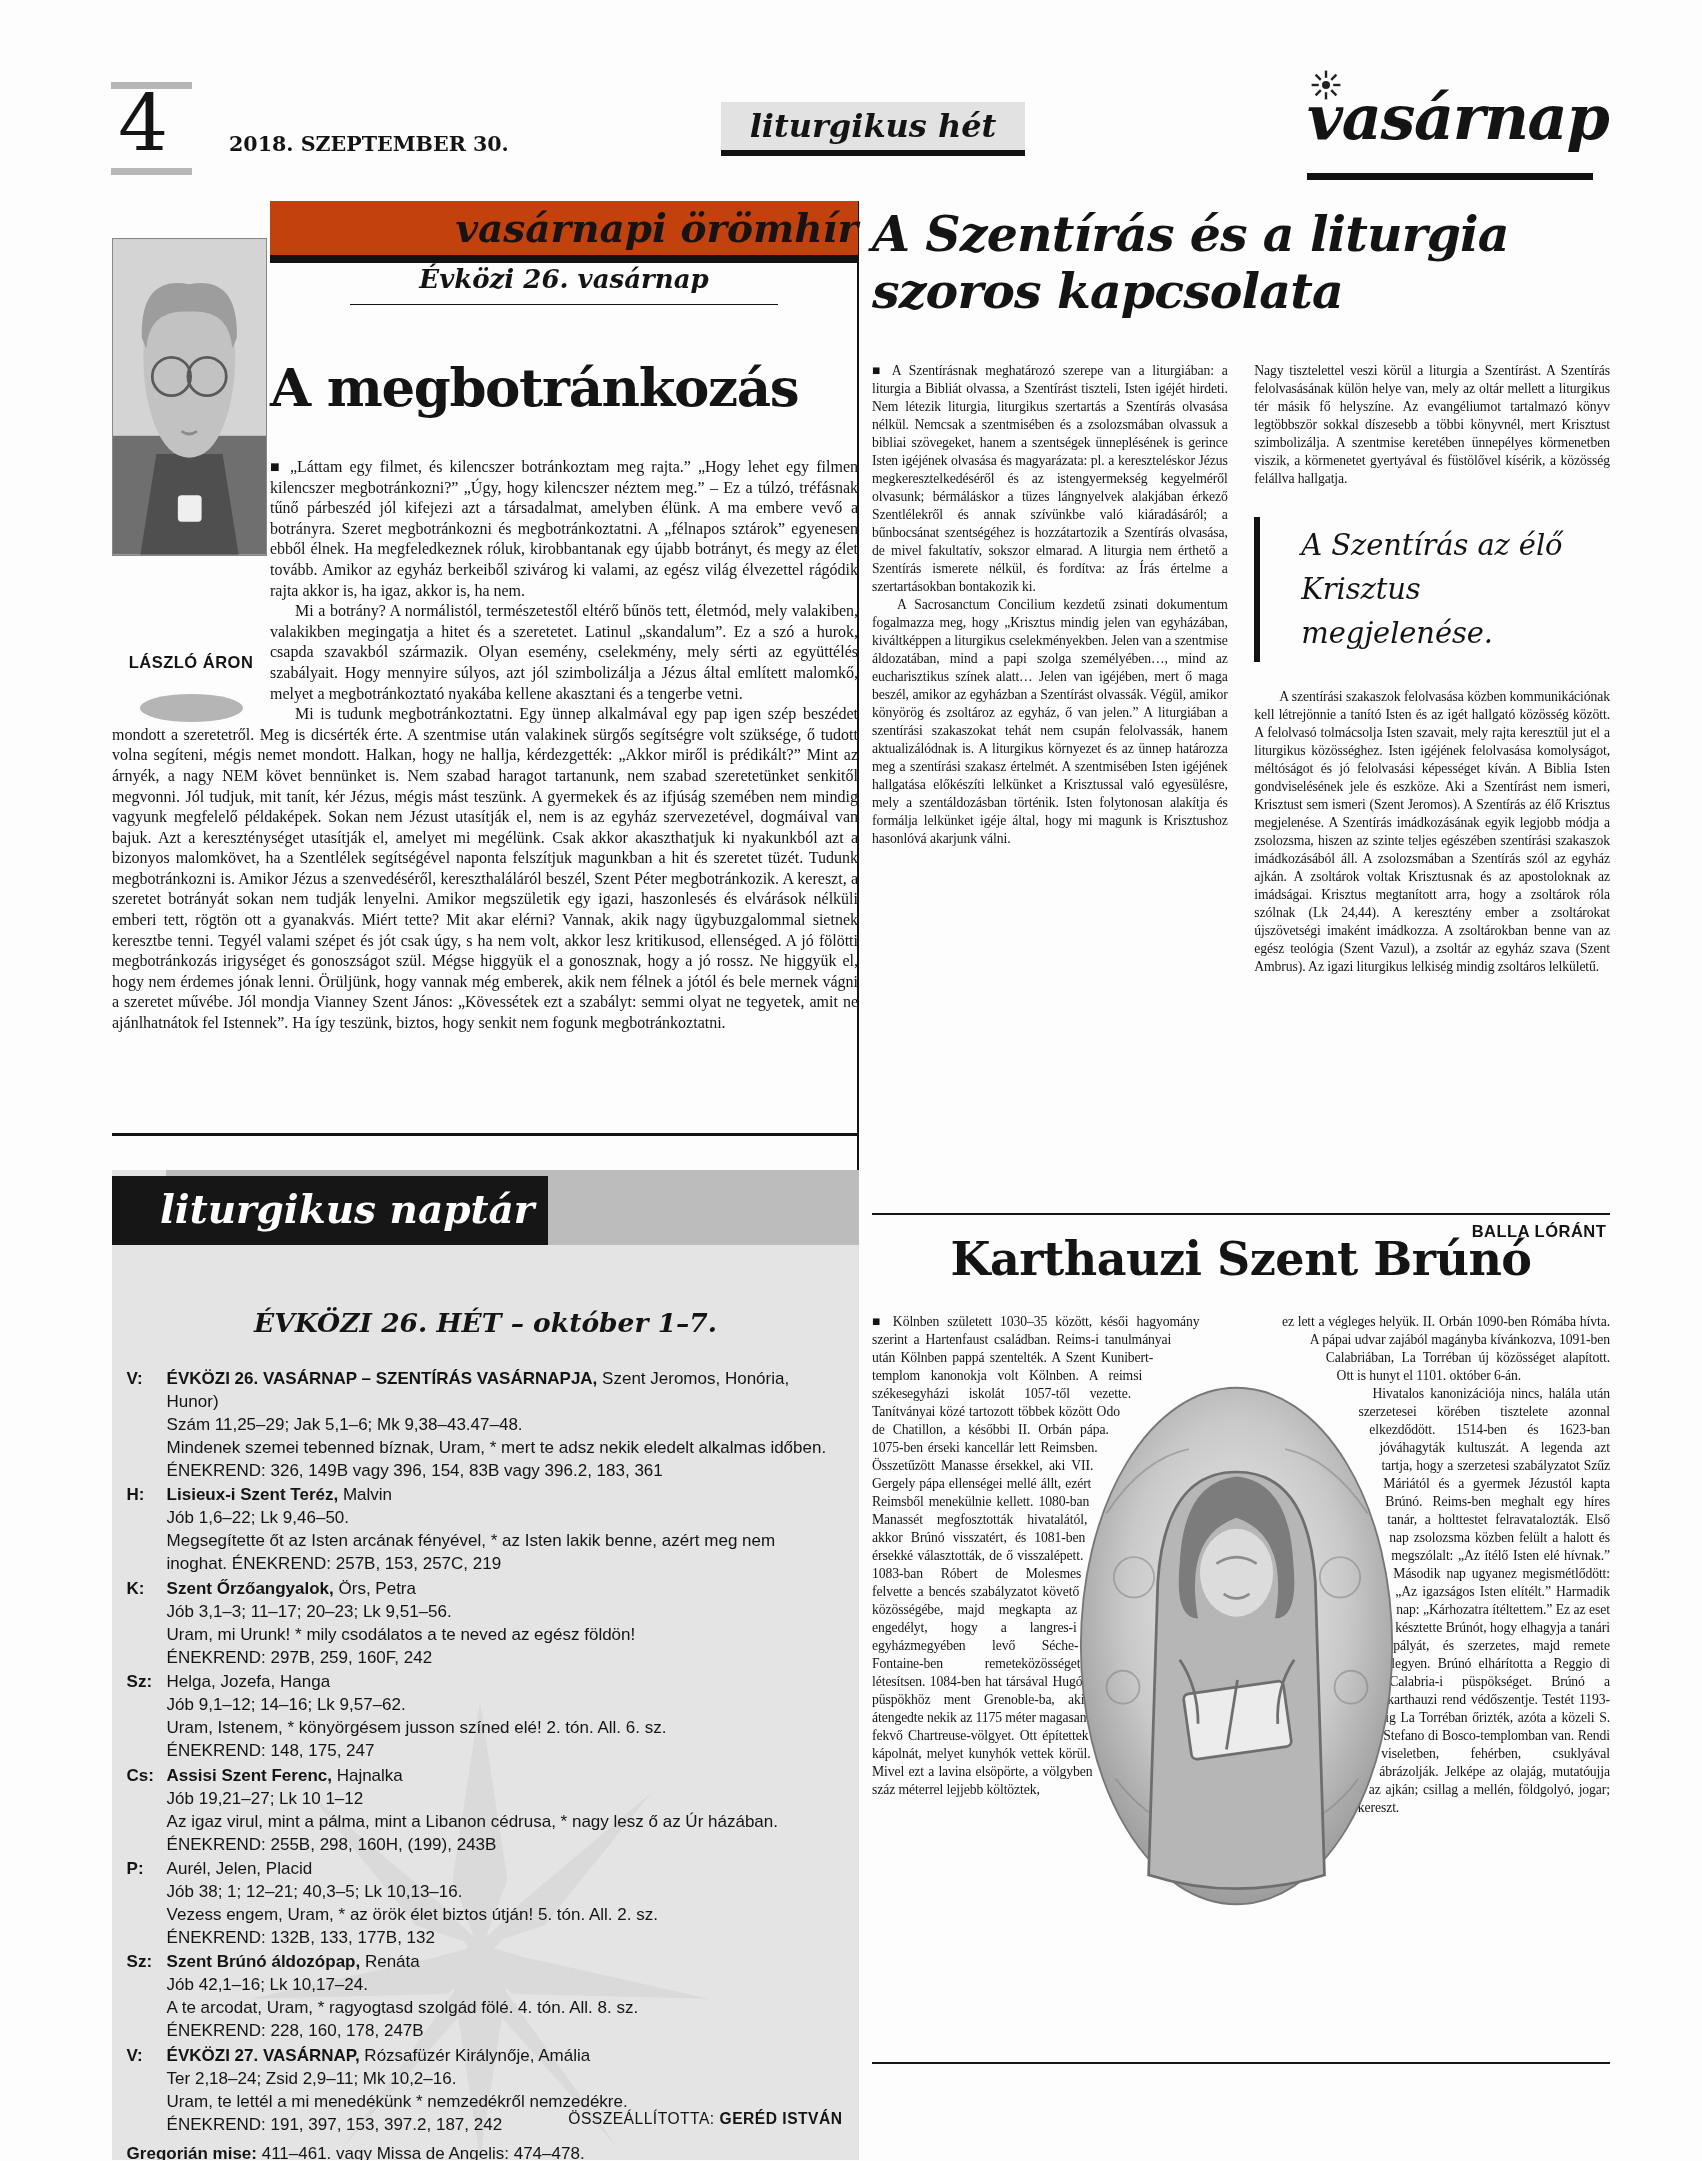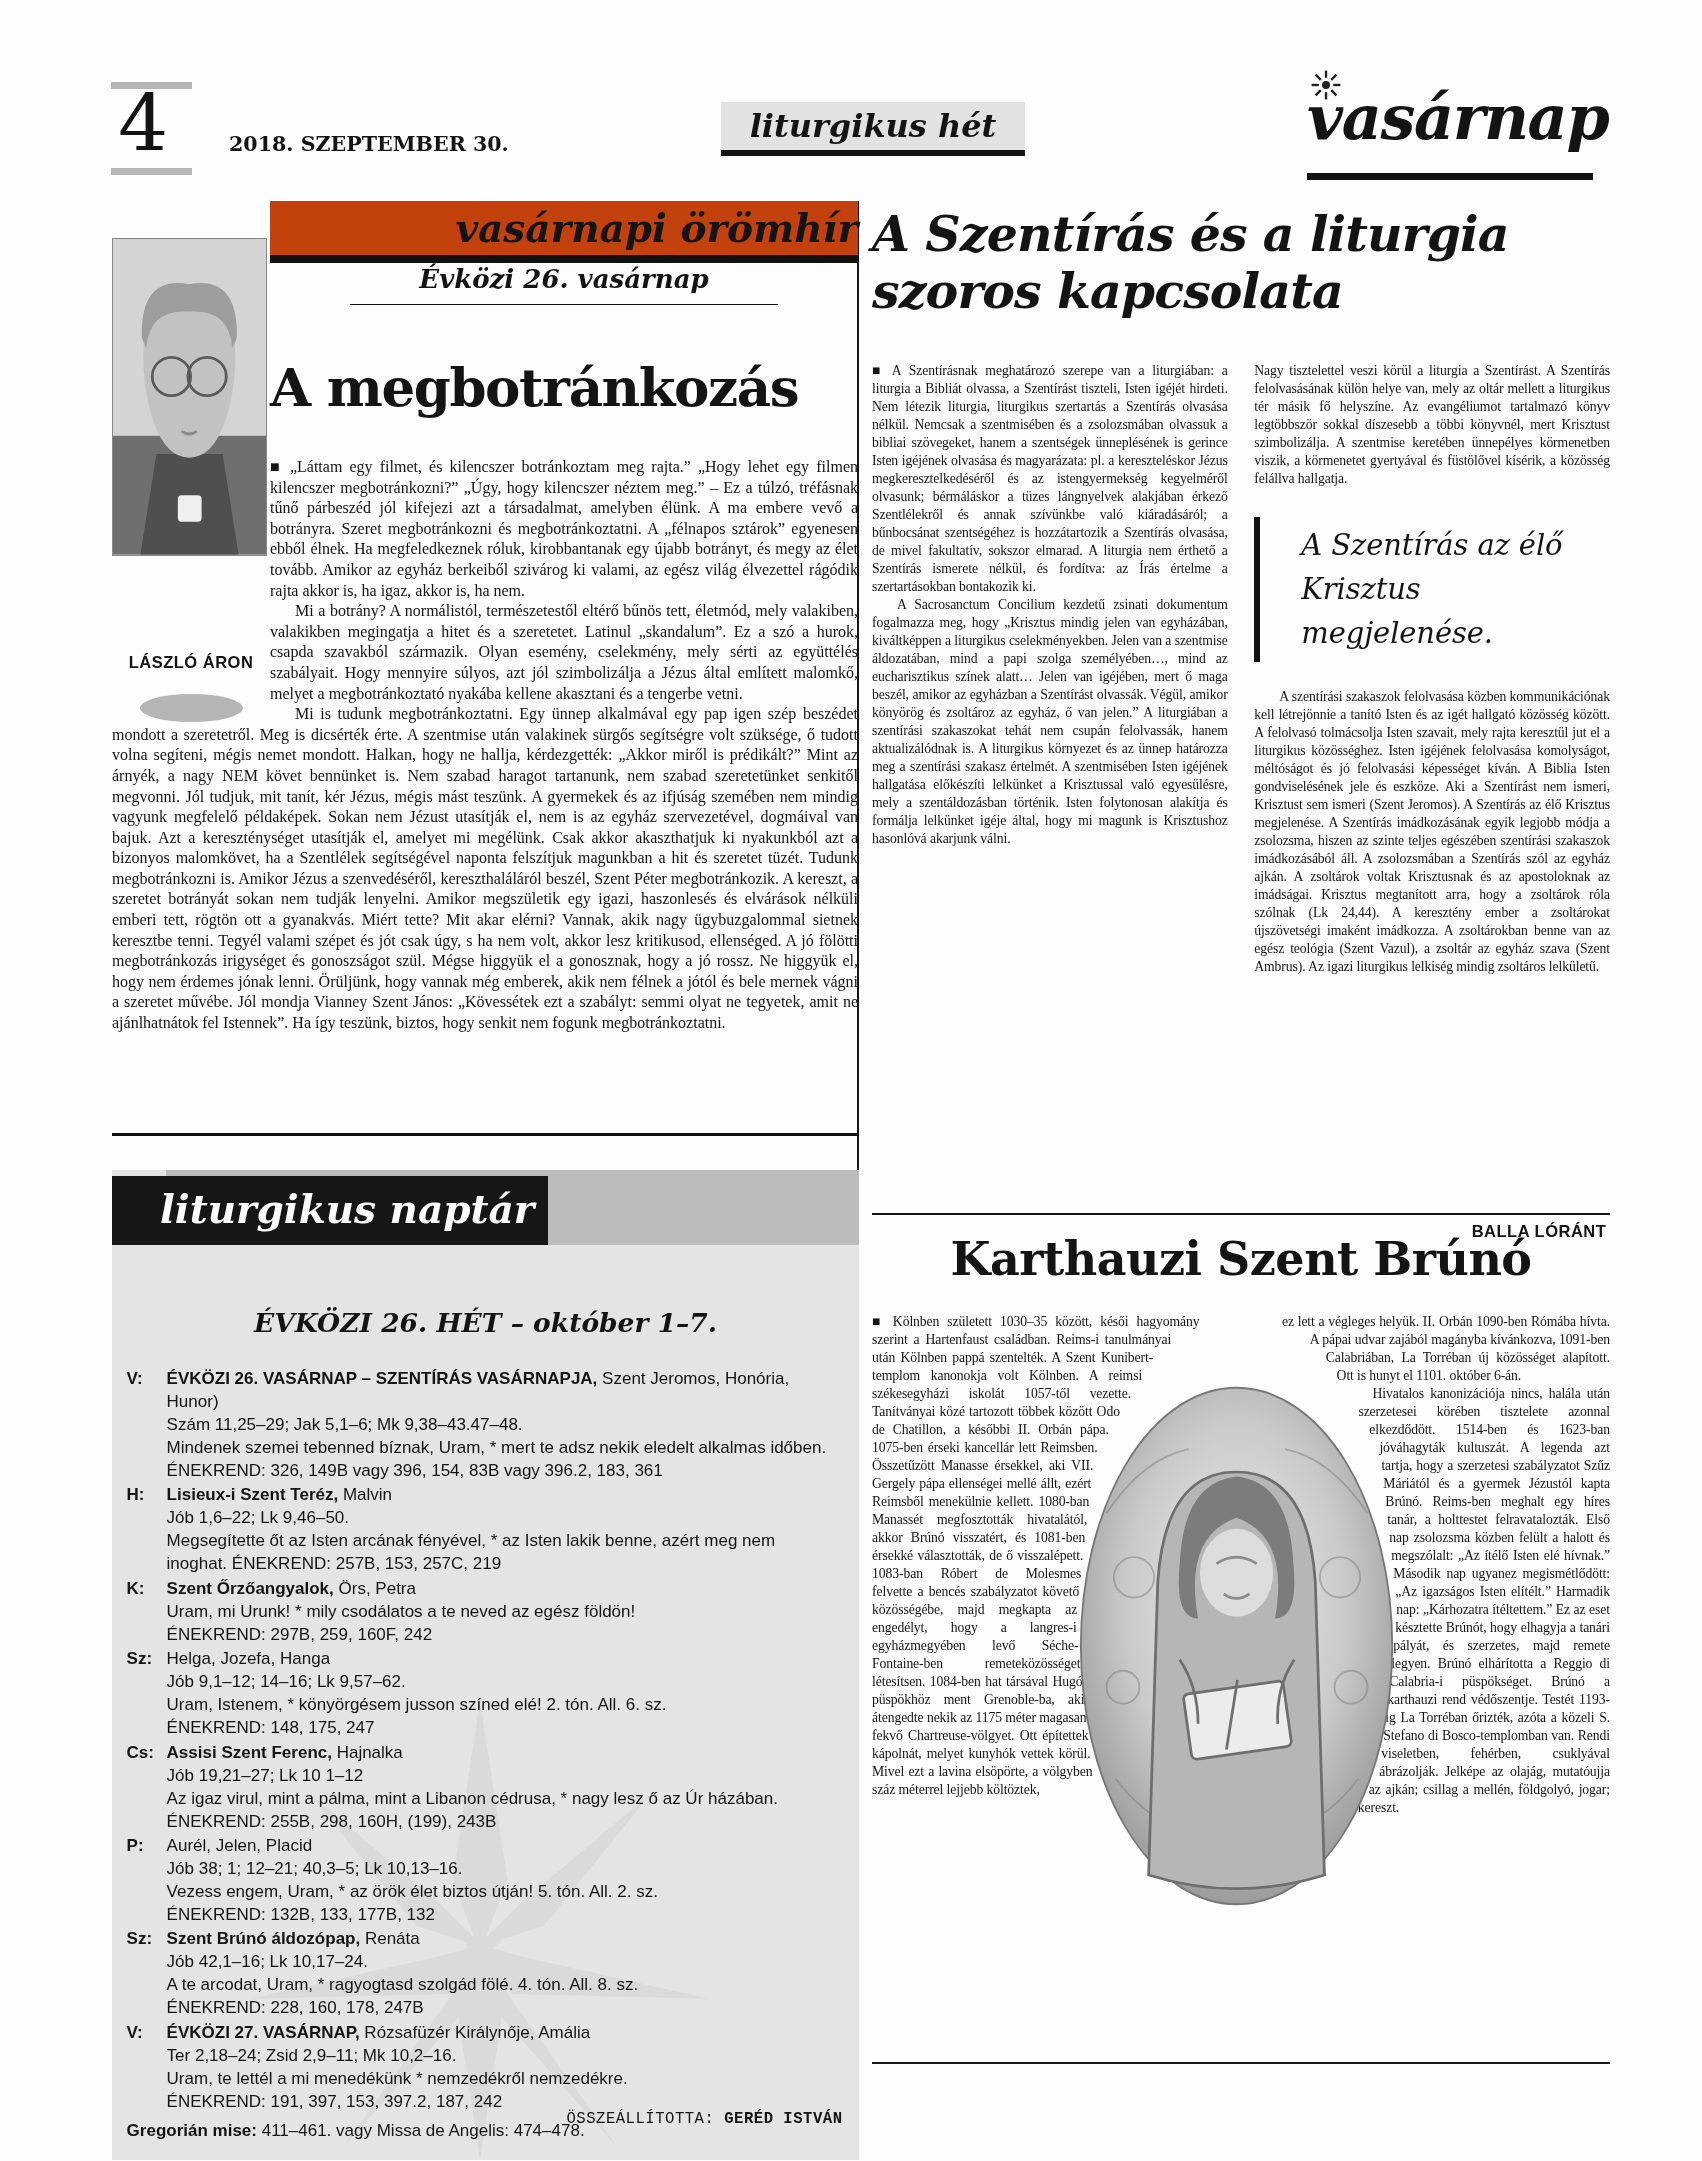--- a/index.html
+++ b/index.html
@@ -54,21 +54,21 @@
     padding-left:48px;box-sizing:border-box;}
   .naptar-week{position:absolute;left:0;top:137px;width:100%;text-align:center;
     font-family:"DejaVu Serif",serif;font-style:italic;font-weight:700;font-size:26.5px;}
   .naptar-entries{position:absolute;left:14.6px;top:197px;width:711px;
     font-family:"Liberation Sans",sans-serif;font-size:17px;line-height:23px;}
   .entry{position:relative;padding-left:40px;margin-bottom:1.4px;}
   .entry .lbl{position:absolute;left:0;top:0;font-weight:700;}
   .eline{margin:0;}
   .eline:empty{display:none;}
   .greg{margin-top:6.4px;font-family:"Liberation Sans",sans-serif;}
-  .naptar-compiled{position:absolute;right:16.5px;bottom:32px;font-family:Liberation Mono, monospace;
+  .naptar-compiled{position:absolute;right:16.5px;bottom:32px;font-family:Liberation Sans, sans-serif;
     font-size:15.6px;letter-spacing:0.5px;}
   .naptar-compiled b{font-weight:700;}
   .naptar-star{position:absolute;left:105px;top:531px;width:526px;height:458px;opacity:0.55;}
 
   
   .szentiras{position:absolute;left:872px;top:206px;width:738px;}
   .sz-title{font-family:"DejaVu Serif",serif;font-style:italic;font-weight:600;
     font-size:49px;line-height:57px;letter-spacing:-0.9px;}
   .sz-cols{margin-top:42px;display:flex;gap:26.5px;height:977px;overflow:hidden;}
   .col{width:356px;font-size:13.7px;line-height:18px;text-align:justify;letter-spacing:-0.1px;}
@@ -183,20 +183,21 @@
     <div class="entry">
       <span class="lbl">H:</span>
       <p class="eline"><b>Lisieux-i Szent Teréz,</b><span> Malvin</span></p>
       <p class="eline">Jób 1,6–22; Lk 9,46–50.</p>
       <p class="eline">Megsegítette őt az Isten arcának fényével, * az Isten lakik benne, azért meg nem inoghat. ÉNEKREND: 257B, 153, 257C, 219</p>
 
     </div>
     <div class="entry">
       <span class="lbl">K:</span>
       <p class="eline"><b>Szent Őrzőangyalok,</b><span> Örs, Petra</span></p>
+      <p class="eline">Jób 3,1–3; 11–17; 20–23; Lk 9,51–56.</p>
       <p class="eline">Uram, mi Urunk! * mily csodálatos a te neved az egész földön!</p>
       <p class="eline">ÉNEKREND: 297B, 259, 160F, 242</p>
     </div>
     <div class="entry">
       <span class="lbl">Sz:</span>
       <p class="eline"><b></b><span>Helga, Jozefa, Hanga</span></p>
       <p class="eline">Jób 9,1–12; 14–16; Lk 9,57–62.</p>
       <p class="eline">Uram, Istenem, * könyörgésem jusson színed elé! 2. tón. All. 6. sz.</p>
       <p class="eline">ÉNEKREND: 148, 175, 247</p>
     </div>

